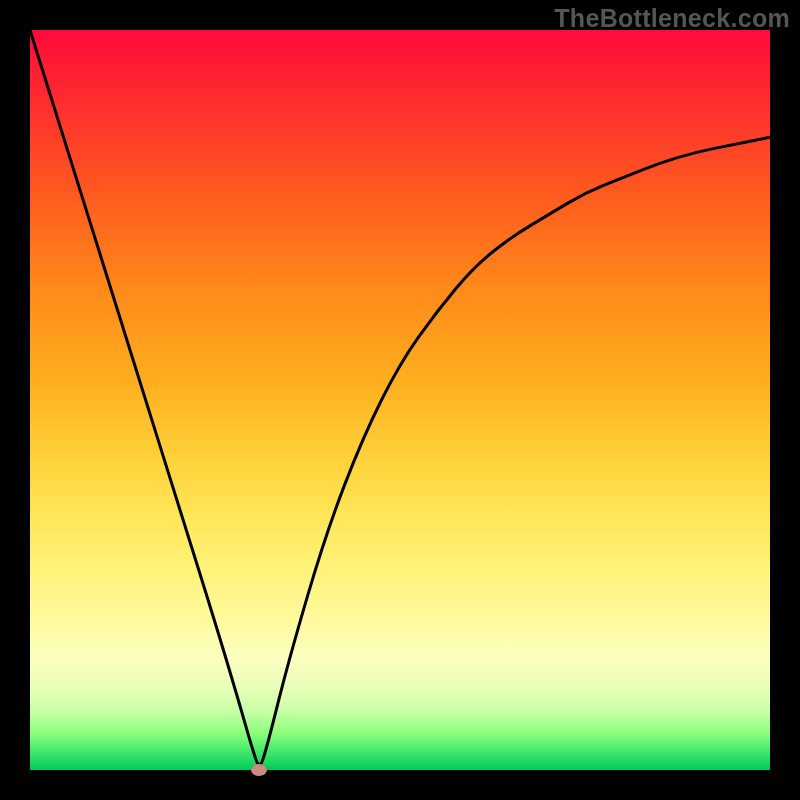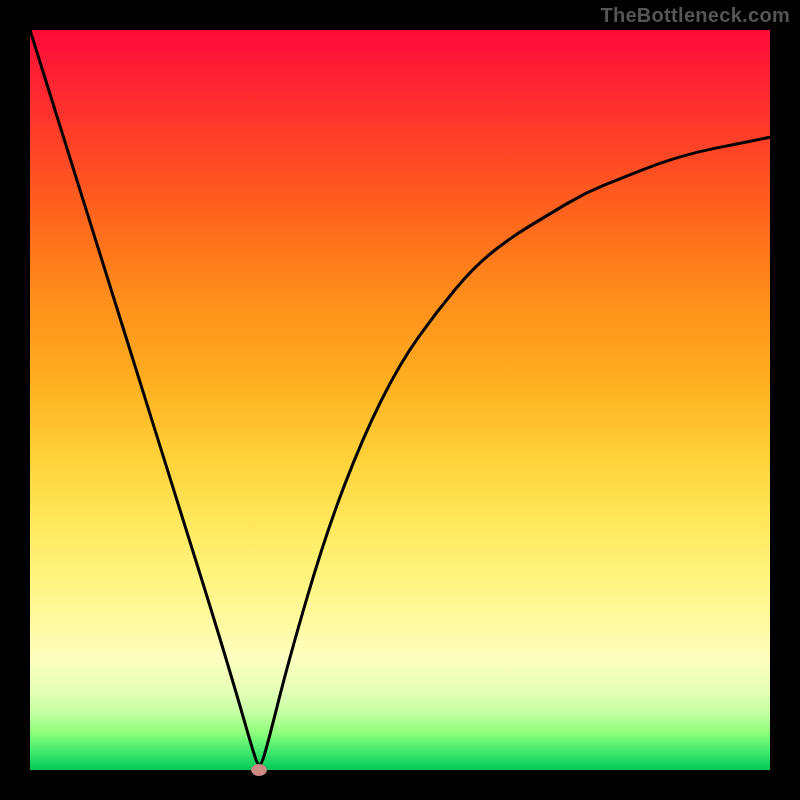--- a/index.html
+++ b/index.html
@@ -15,21 +15,21 @@
     position: relative;
     width: 800px;
     height: 800px;
     background: #000;
   }
   .watermark {
     position: absolute;
     top: 4px;
     right: 10px;
     color: #555;
-    font-size: 20px;
+    font-size: 25px;
     font-weight: 600;
     letter-spacing: 0.3px;
     user-select: none;
   }
   .plot-area {
     position: absolute;
     left: 30px;
     top: 30px;
     width: 740px;
     height: 740px;

